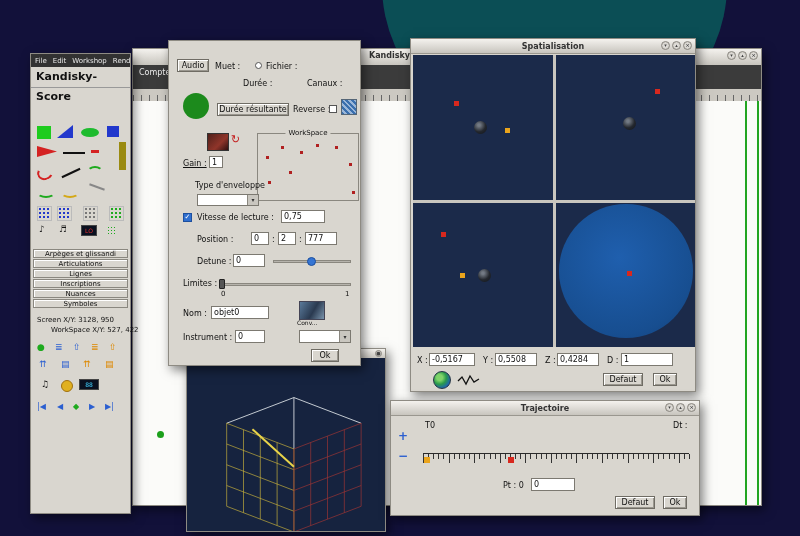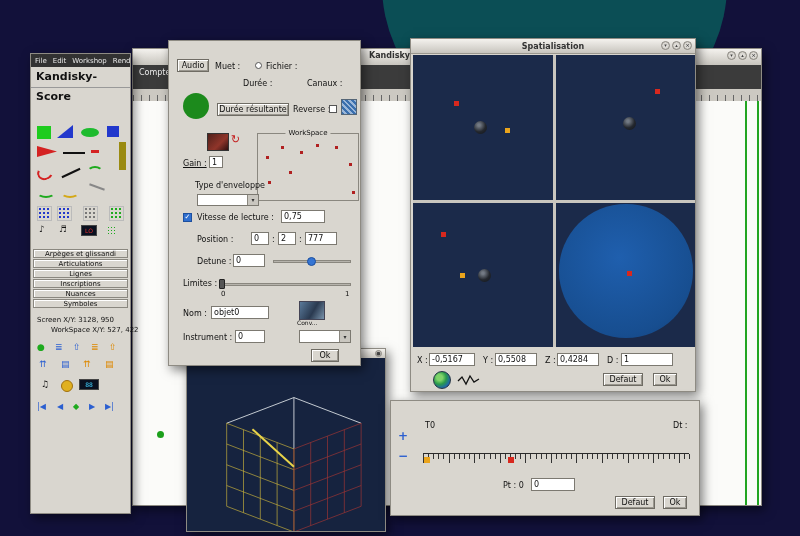--- a/index.html
+++ b/index.html
@@ -306,20 +306,28 @@
   <span class="lbl" style="left:14px;top:292px;">Instrument :</span>
   <div class="input" style="left:66px;top:289px;width:30px;height:13px;">0</div>
   <div class="combo" style="left:130px;top:289px;width:52px;height:13px;">
     <span class="arrow" style="line-height:11px;">▾</span>
   </div>
 
   <div class="btn" style="left:142px;top:308px;width:28px;height:13px;line-height:11px;">Ok</div>
 </div>
 
 <div class="window" style="left:390px;top:400px;width:310px;height:116px;">
+  <div class="titlebar">
+    <span>Trajectoire</span>
+    <span class="winbtns">
+      <span class="winbtn">▾</span>
+      <span class="winbtn">▴</span>
+      <span class="winbtn">×</span>
+    </span>
+  </div>
   <span class="lbl" style="left:34px;top:20px;">T0</span>
   <span class="lbl" style="left:282px;top:20px;">Dt :</span>
   <span class="pm" style="left:7px;top:28px;">+</span>
   <span class="pm" style="left:7px;top:48px;">−</span>
   <div class="tr-ruler" style="left:32px;top:52px;width:266px;height:12px;">
       <div class="tick tall" style="left: 0%;"></div>
       <div class="tick" style="left: 1.92308%;"></div>
       <div class="tick" style="left: 3.84615%;"></div>
       <div class="tick" style="left: 5.76923%;"></div>
       <div class="tick" style="left: 7.69231%;"></div>

